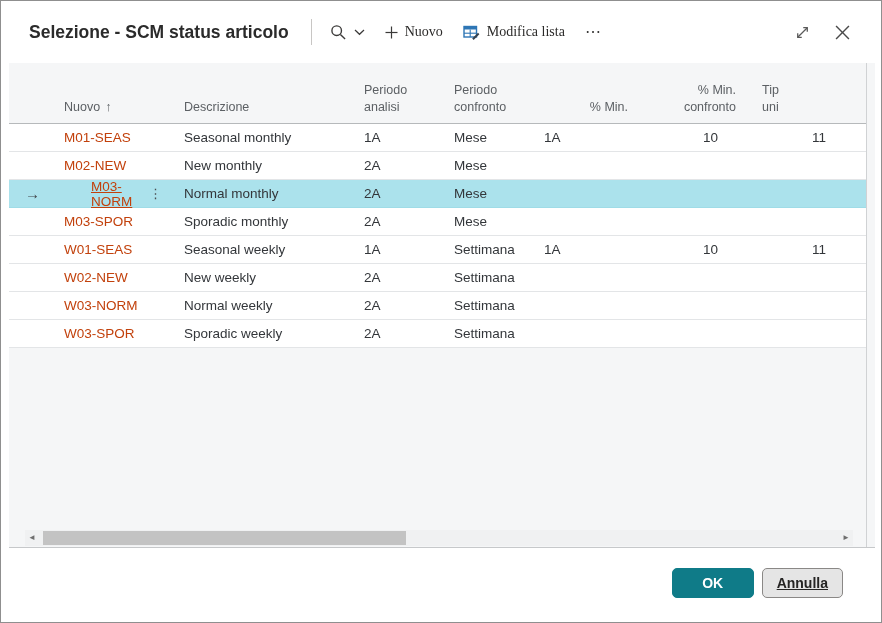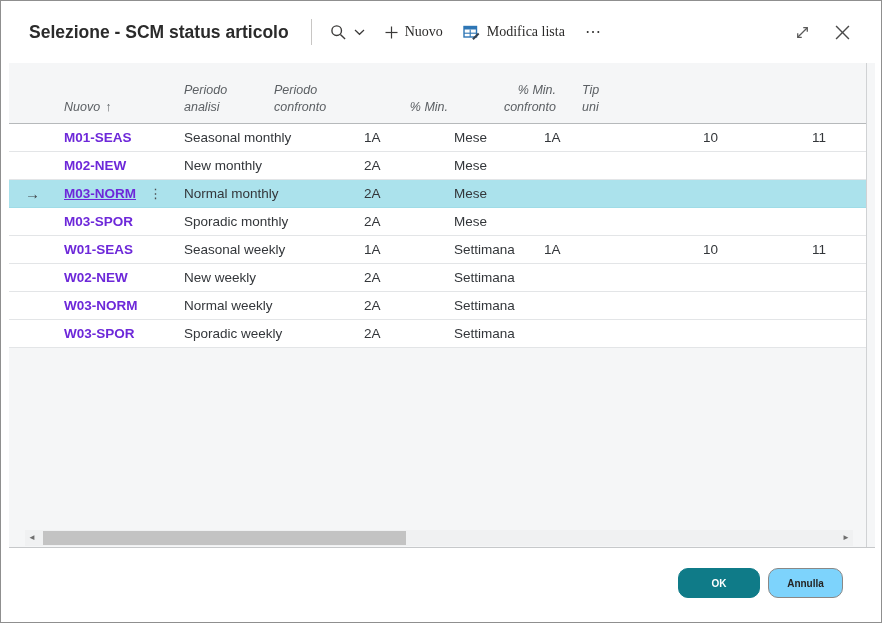--- a/index.html
+++ b/index.html
@@ -46,40 +46,40 @@
     border-right:1px solid #d0d2d4;
     display:flex; flex-direction:column;
     overflow:hidden;
   }
   .thead {
     display:flex; align-items:flex-end;
     height:61px; flex:0 0 61px;
     border-bottom:1px solid #b6b9bb;
     color:#5c6064; font-size:12.5px; line-height:1.35;
   }
-  .th { padding-bottom:7px;font-style:italic; }
+  .th { padding-bottom:7px; }
   .tr {
     display:flex; align-items:center;
     height:28px; flex:0 0 28px;
     background:#ffffff;
     border-bottom:1px solid #e3e5e7;
     font-size:13.5px; color:#33363a;
     cursor:pointer;
   }
   .tr.selected { background:#abe2ec; border-bottom-color:#9fdce7; }
   .col-gutter { width:47px; flex:0 0 47px; display:flex; align-items:center; justify-content:center; }
   .col-codice { width:120px; flex:0 0 120px; padding-left:8px; }
   .td.col-codice { display:flex; align-items:center; justify-content:space-between; padding-right:12px; }
   .col-desc   { width:180px; flex:0 0 180px; padding-left:8px; }
   .col-pa, .col-dp, .col-pc { width:90px; flex:0 0 90px; padding-left:8px; }
   .col-min  { width:92px;  flex:0 0 92px;  text-align:right; }
   .col-minc { width:108px; flex:0 0 108px; text-align:right; }
   .col-tipo { flex:1 1 auto; padding-left:26px; overflow:hidden; white-space:nowrap; }
-  .code-link { color:#6d28d9; text-decoration:none; cursor:pointer;font-weight:bold; }
-  .tr.selected .code-link { text-decoration:underline; }
+  .code-link { color:#c2410c; text-decoration:none; cursor:pointer; }
+  .tr.selected .code-link { text-decoration:underline;margin-left:27px; }
   .row-arrow { font-size:15px; color:#42464a; line-height:1; }
   .row-dots { color:#4a4d50; font-size:13px; line-height:1; cursor:pointer; padding:0 2px; }
   .sort { margin-left:5px; }
   .grid-filler { flex:1 1 auto; }
   
   .hscrollbar {
     position:absolute; bottom:1px; left:16px; width:828px; height:16px;
     display:flex; align-items:center;
     background:#f0f1f2;
   }
@@ -90,31 +90,31 @@
   .sb-track { position:relative; flex:1 1 auto; height:16px; background:#f0f1f2; }
   .sb-thumb { position:absolute; left:4px; top:1px; width:363px; height:14px; background:#c3c3c3; cursor:grab; }
   
   .footer {
     position:absolute; left:0; right:0; top:547px; bottom:0;
     background:#ffffff;
     display:flex; justify-content:flex-end; align-items:flex-start;
     gap:8px; padding: 20px 38px 0 0;
   }
   .btn {
-    height:30px; border-radius:10px;
+    height:30px; border-radius:5px;
     font-family:"Liberation Sans", sans-serif;
-    font-size:10px; font-weight:700; cursor:pointer;
+    font-size:14px; font-weight:700; cursor:pointer;
   }
   .btn-primary {
     min-width:82px; padding:0 24px;
     background:#0f7b88; color:#ffffff; border:1px solid #0f7b88;
   }
   .btn-secondary {
     min-width:75px; padding:0 14px;
-    background:#7dd3fc; color:#252423; border:1px solid #8a8886;
+    background:#e5e5e5; color:#252423; border:1px solid #8a8886;text-decoration:underline;
   }
   svg { display:block; }
 </style>
 </head>
 <body>
 
 <div class="dialog">
 
   <div class="titlebar">
     <div class="page-title">Selezione - SCM status articolo</div>
@@ -183,20 +183,23 @@
   </div>
 
   <div class="grid-region">
     <div class="grid-inner">
 
       <div class="thead">
         <div class="th col-gutter"></div>
         <div class="th col-codice">
           <span>Nuovo</span><span class="sort">↑</span>
         </div>
+        <div class="th col-desc">
+          <span>Descrizione</span>
+        </div>
         <div class="th col-pa">
           <div>Periodo</div>
           <div>analisi</div>
         </div>
         <div class="th col-pc">
           <div>Periodo</div>
           <div>confronto</div>
         </div>
         <div class="th col-min">
           <span>% Min.</span>

